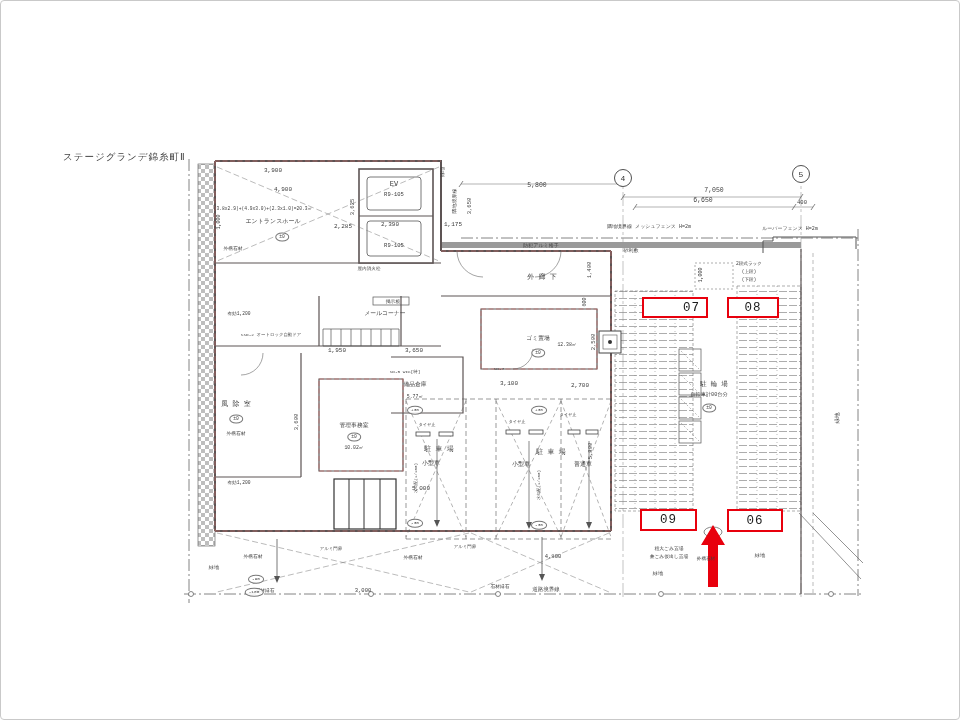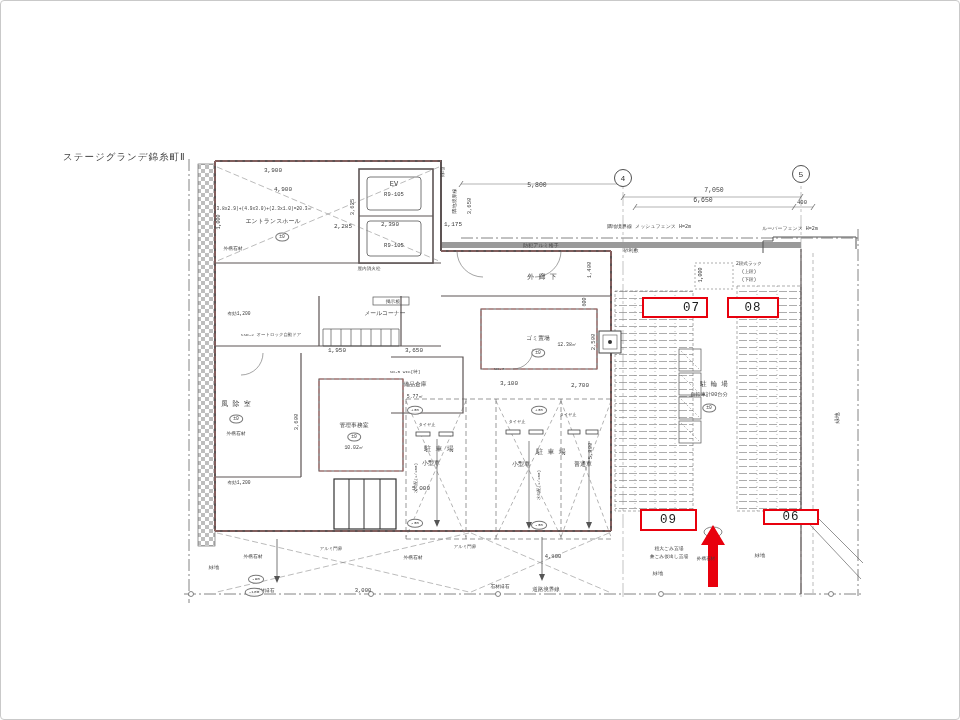--- a/index.html
+++ b/index.html
@@ -235,14 +235,14 @@
     <span class="lab ell" style="left: 253px; top: 591px; font-size: 4.4px; transform: translate(-50%, -50%);">-100</span>
     <span class="lab" style="left: 362px; top: 590px; font-size: 5.5px; transform: translate(-50%, -50%);">3,000</span>
     <span class="lab" style="left: 552px; top: 556px; font-size: 5.5px; transform: translate(-50%, -50%);">4,800</span>
     <span class="lab" style="left: 545px; top: 589px; font-size: 5.5px; transform: translate(-50%, -50%);">道路境界線</span>
     <span class="lab" style="left: 499px; top: 586px; font-size: 4.8px; transform: translate(-50%, -50%);">石材縁石</span>
     <span class="bubble" style="left: 622px; top: 177px;">4</span>
     <span class="bubble" style="left: 800px; top: 173px;">5</span>
     <div class="red-box" style="left: 641px; top: 296px; width: 66px; height: 21px; border: 2.4px solid rgb(232, 0, 13); padding-left: 33px;">07</div>
     <div class="red-box" style="left: 726px; top: 296px; width: 52px; height: 21px; border: 2.4px solid rgb(232, 0, 13);">08</div>
     <div class="red-box" style="left: 639px; top: 508px; width: 57px; height: 22px; border: 2.4px solid rgb(232, 0, 13);">09</div>
-    <div class="red-box" style="left: 762px; top: 508px; width: 56px; height: 16px; border: 2.4px solid rgb(232, 0, 13);">06</div>
+    <div class="red-box" style="left: 726px; top: 508px; width: 56px; height: 23px; border: 2.4px solid rgb(232, 0, 13);">06</div>
   </div>
 
 </body></html>

